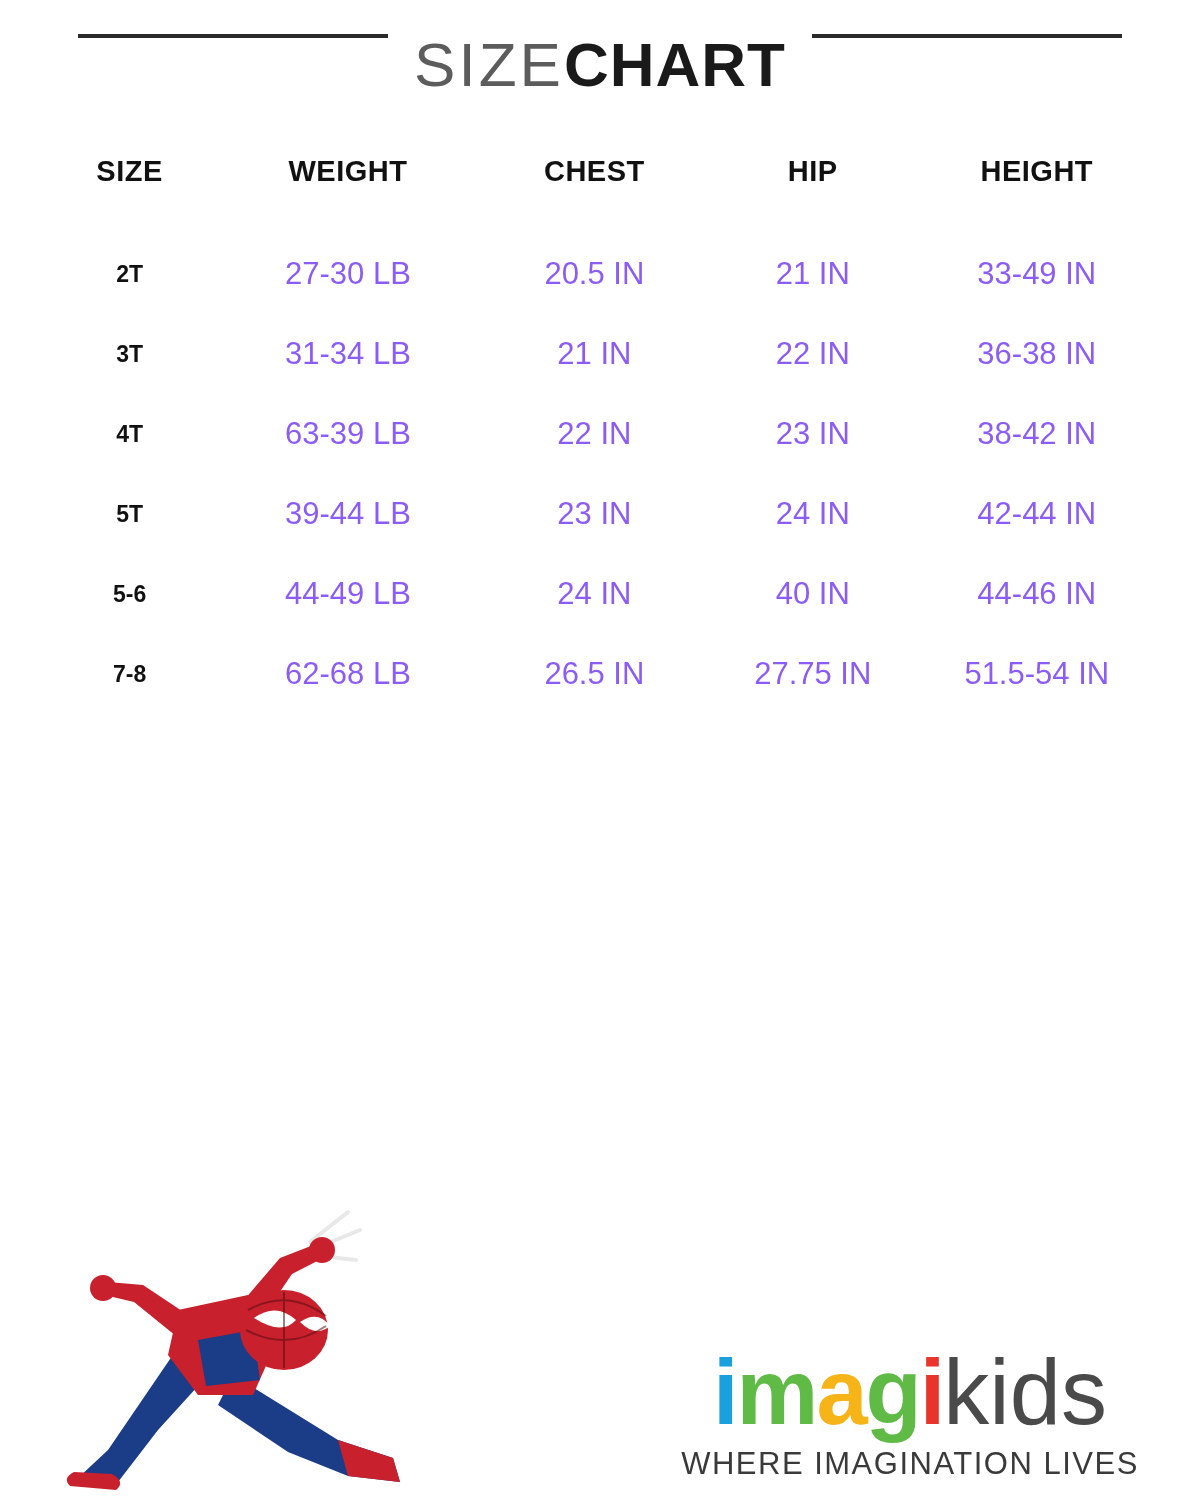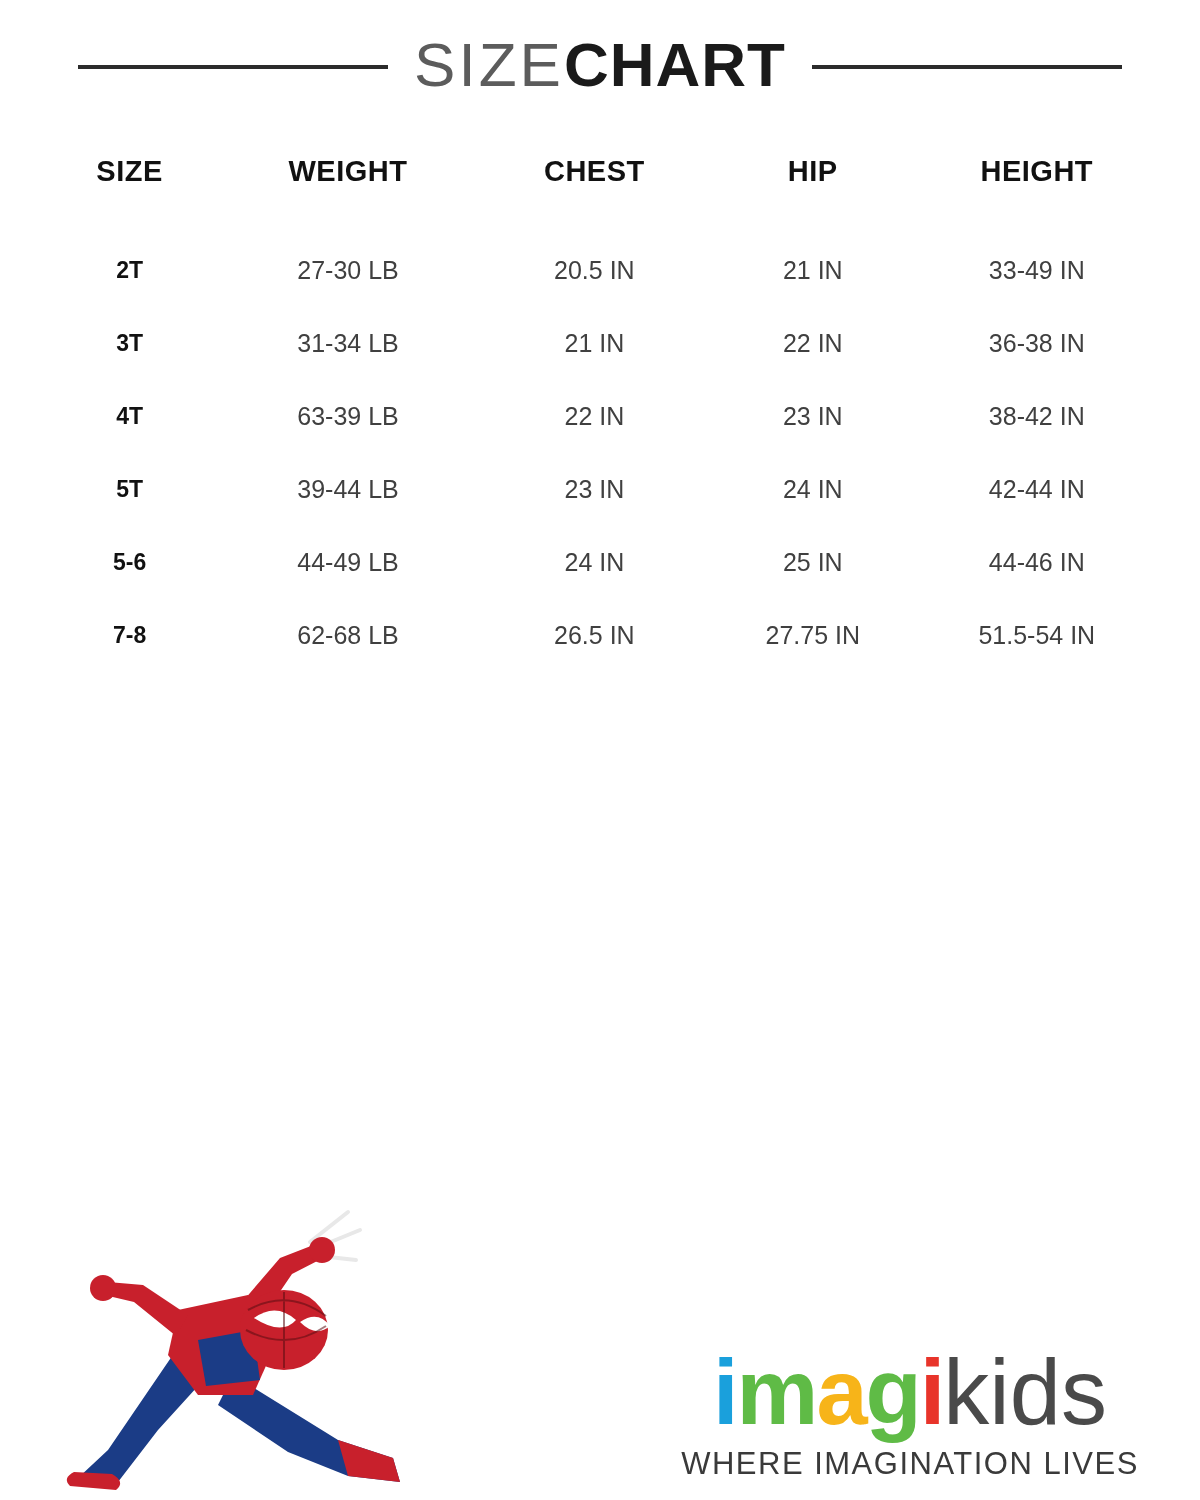--- a/index.html
+++ b/index.html
@@ -15,21 +15,21 @@
   .page {
     position: relative;
     width: 1200px;
     height: 1500px;
     overflow: hidden;
   }
 
   
   .header {
     display: flex;
-    align-items: center;
+    align-items: flex-start;
     justify-content: center;
     padding: 34px 10px 0 10px;
     gap: 26px;
   }
   .rule {
     flex: 1 1 auto;
     height: 4px;
     background: #2b2b2b;
     max-width: 310px;
   }
@@ -69,22 +69,22 @@
     padding-bottom: 46px;
     text-align: center;
   }
   thead th.col-size { width: 16%; }
   thead th.col-weight { width: 23%; }
   thead th.col-chest { width: 21%; }
   thead th.col-hip { width: 18%; }
   thead th.col-height { width: 22%; margin-top: 24px; }
 
   tbody td {
-    font-size: 25px;
-    color: #404040;
+    font-size: 31px;
+    color: #8b5cf6;
     text-align: center;
     padding: 22px 0;
     font-weight: 400;
   }
   tbody td.size-cell {
     font-weight: 700;
     font-size: 23px;
     color: #111;
   }
 
@@ -189,21 +189,21 @@
           <td class="size-cell">5T</td>
           <td>39-44 LB</td>
           <td>23 IN</td>
           <td>24 IN</td>
           <td>42-44 IN</td>
         </tr>
         <tr>
           <td class="size-cell">5-6</td>
           <td>44-49 LB</td>
           <td>24 IN</td>
-          <td>25 IN</td>
+          <td>40 IN</td>
           <td>44-46 IN</td>
         </tr>
         <tr>
           <td class="size-cell">7-8</td>
           <td>62-68 LB</td>
           <td>26.5 IN</td>
           <td>27.75 IN</td>
           <td>51.5-54 IN</td>
         </tr>
       </tbody>

